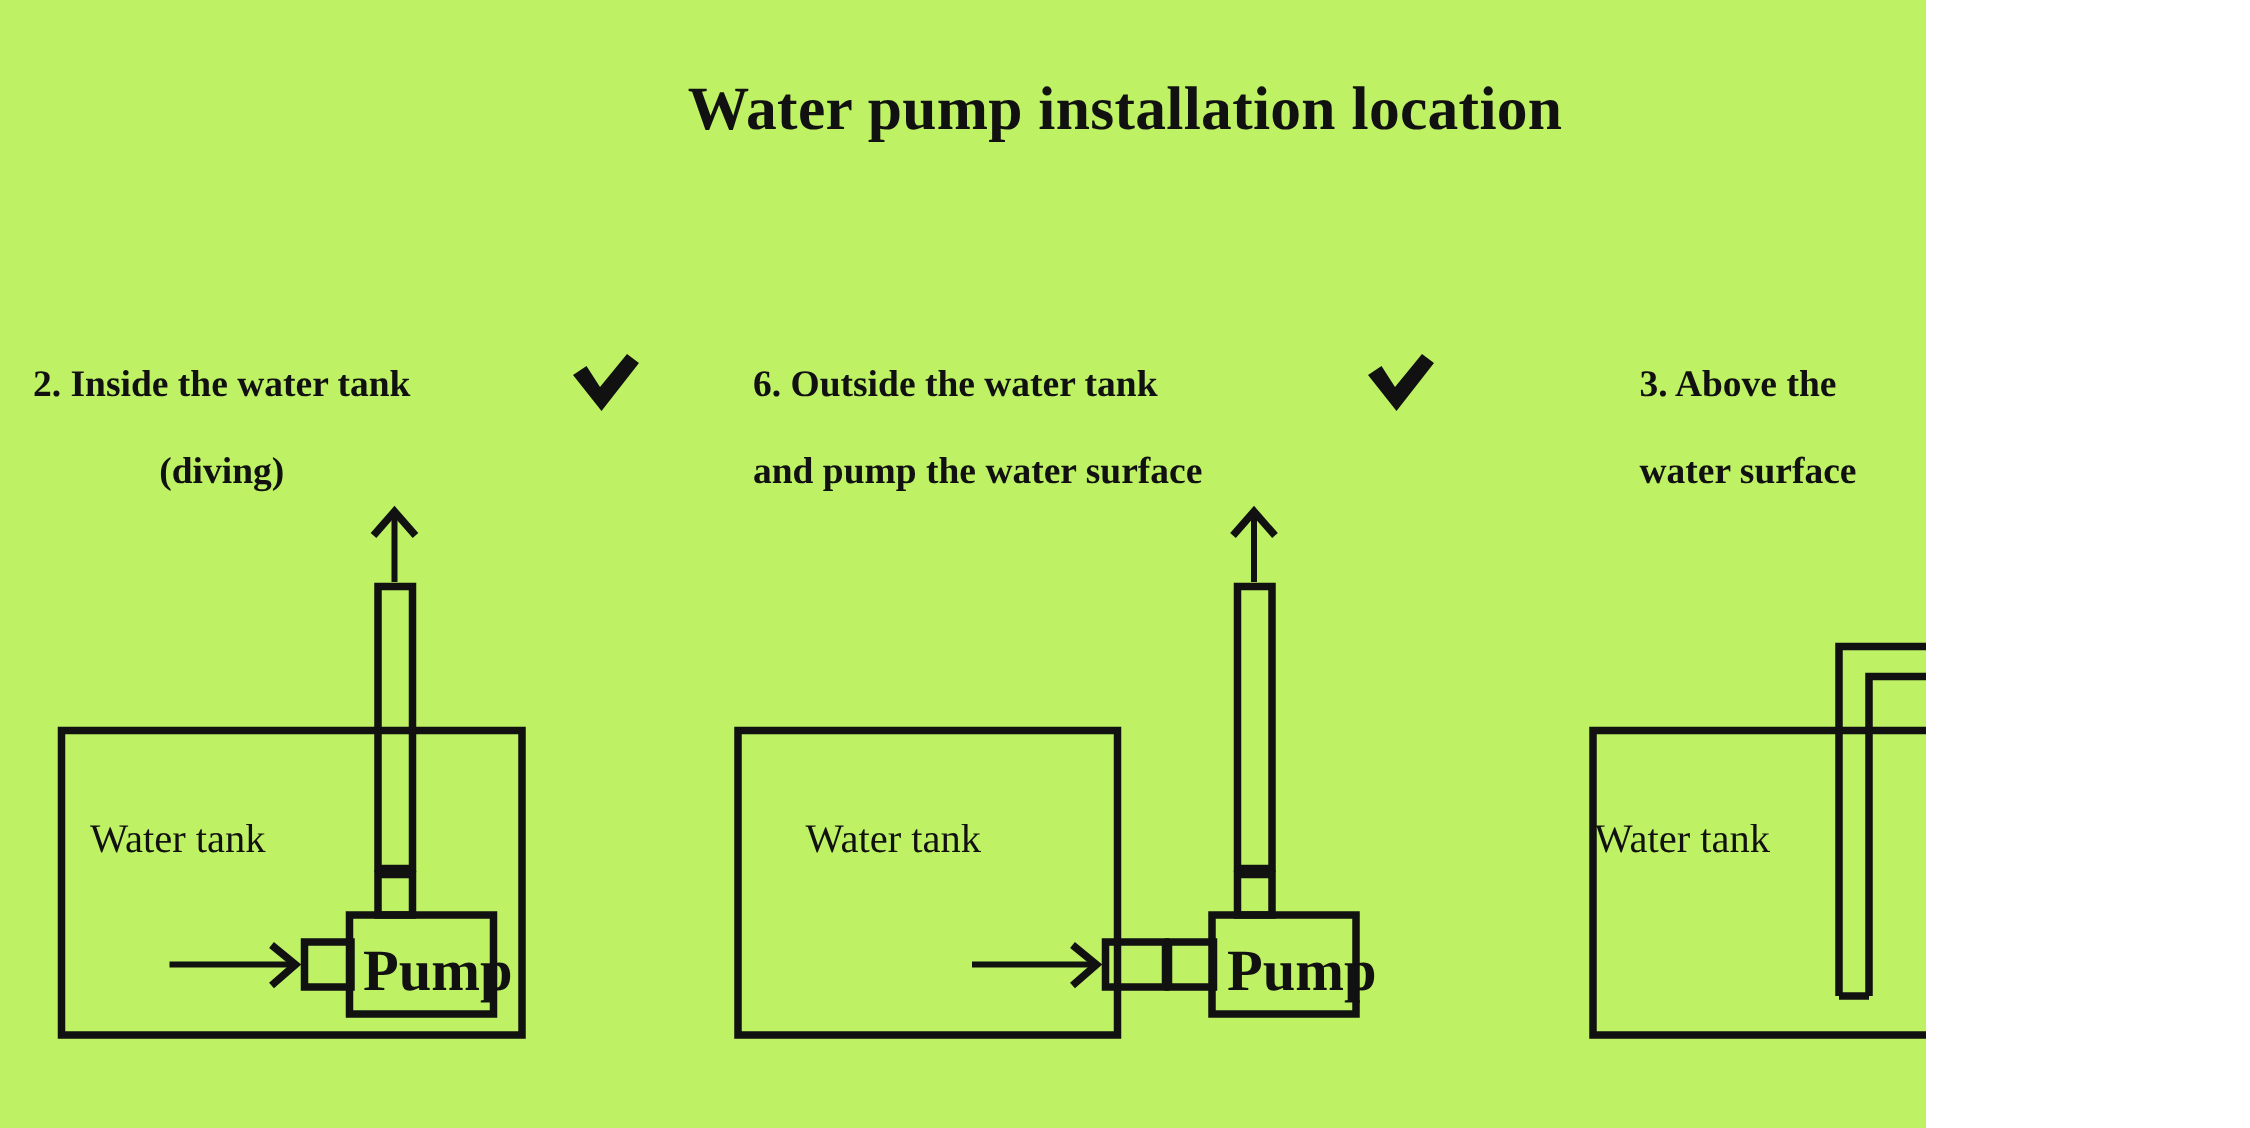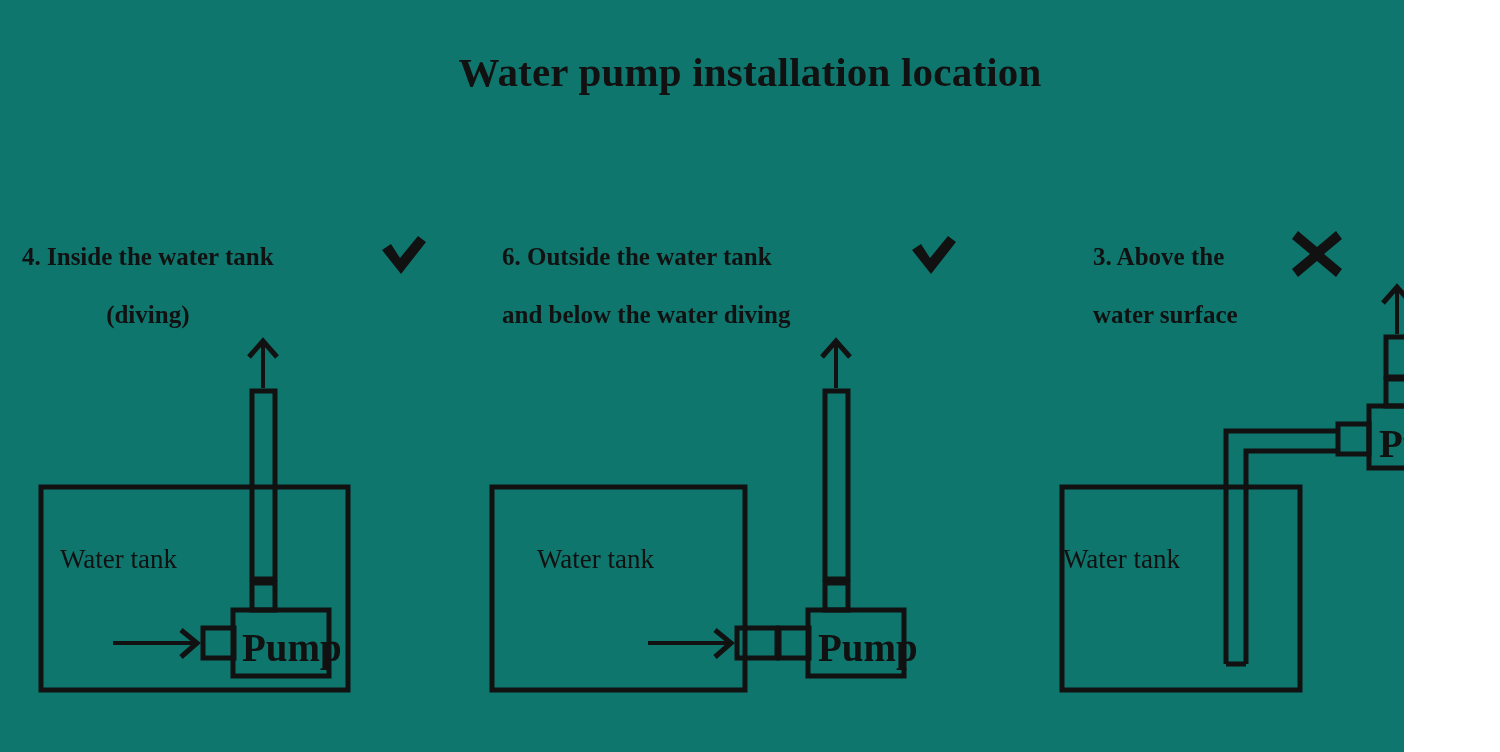--- a/index.html
+++ b/index.html
@@ -7,23 +7,23 @@
     margin: 0;
     padding: 0;
     background: #ffffff;
   }
   body {
     font-family: "Liberation Serif", "DejaVu Serif", serif;
     color: #111111;
   }
   #page {
     position: relative;
-    width: 1404px;
+    width: 1284px;
     height: 752px;
-    background: #0f766e;
+    background: #bef264;
     overflow: hidden;
   }
   
   #title {
     position: absolute;
     left: 0;
     top: 48px;
     width: 1500px;
     text-align: center;
     font-size: 41px;
@@ -84,32 +84,32 @@
   .pump-label-3 { left: 1379px; top: 424px; }
 </style>
 </head>
 <body>
 
 <div id="page">
 
   <div id="title">Water pump installation location</div>
 
   <div class="col-heading" id="heading-1">
-    <span class="line1">4. Inside the water tank</span>
+    <span class="line1">2. Inside the water tank</span>
     <span class="line2">(diving)</span>
     <span class="mark" style="left:357px; top:6px;">
       <svg width="50" height="42" viewBox="0 0 50 42" aria-hidden="true">
         <path d="M3 16 L12 10 L21 24 L39 2 L47 8 L22 40 Z" fill="#111111"></path>
       </svg>
     </span>
   </div>
 
   <div class="col-heading" id="heading-2">
     <span class="line1">6. Outside the water tank</span>
-    <span class="line2">and below the water diving</span>
+    <span class="line2">and pump the water surface</span>
     <span class="mark" style="left:407px; top:6px;">
       <svg width="50" height="42" viewBox="0 0 50 42" aria-hidden="true">
         <path d="M3 16 L12 10 L21 24 L39 2 L47 8 L22 40 Z" fill="#111111"></path>
       </svg>
     </span>
   </div>
 
   <div class="col-heading" id="heading-3">
     <span class="line1">3. Above the</span>
     <span class="line2">water surface</span>

